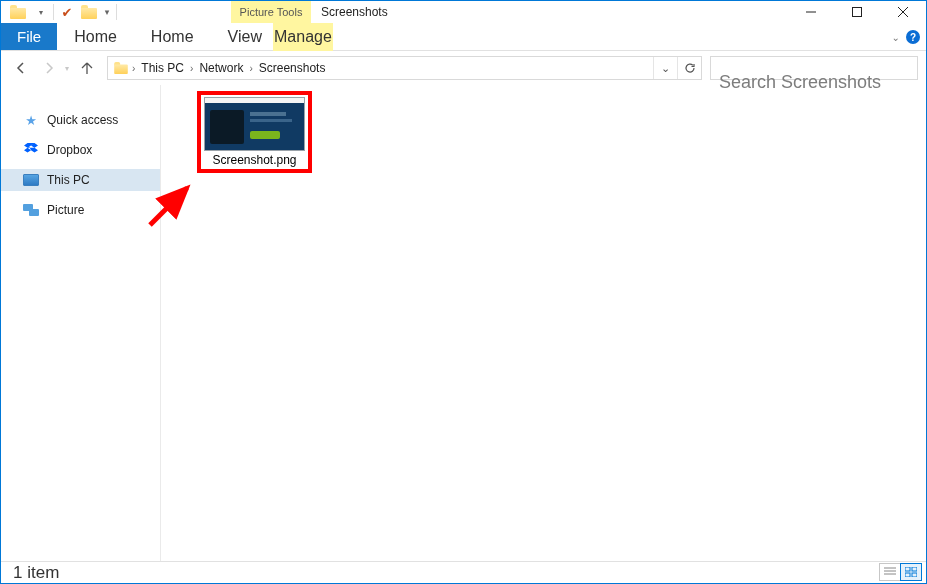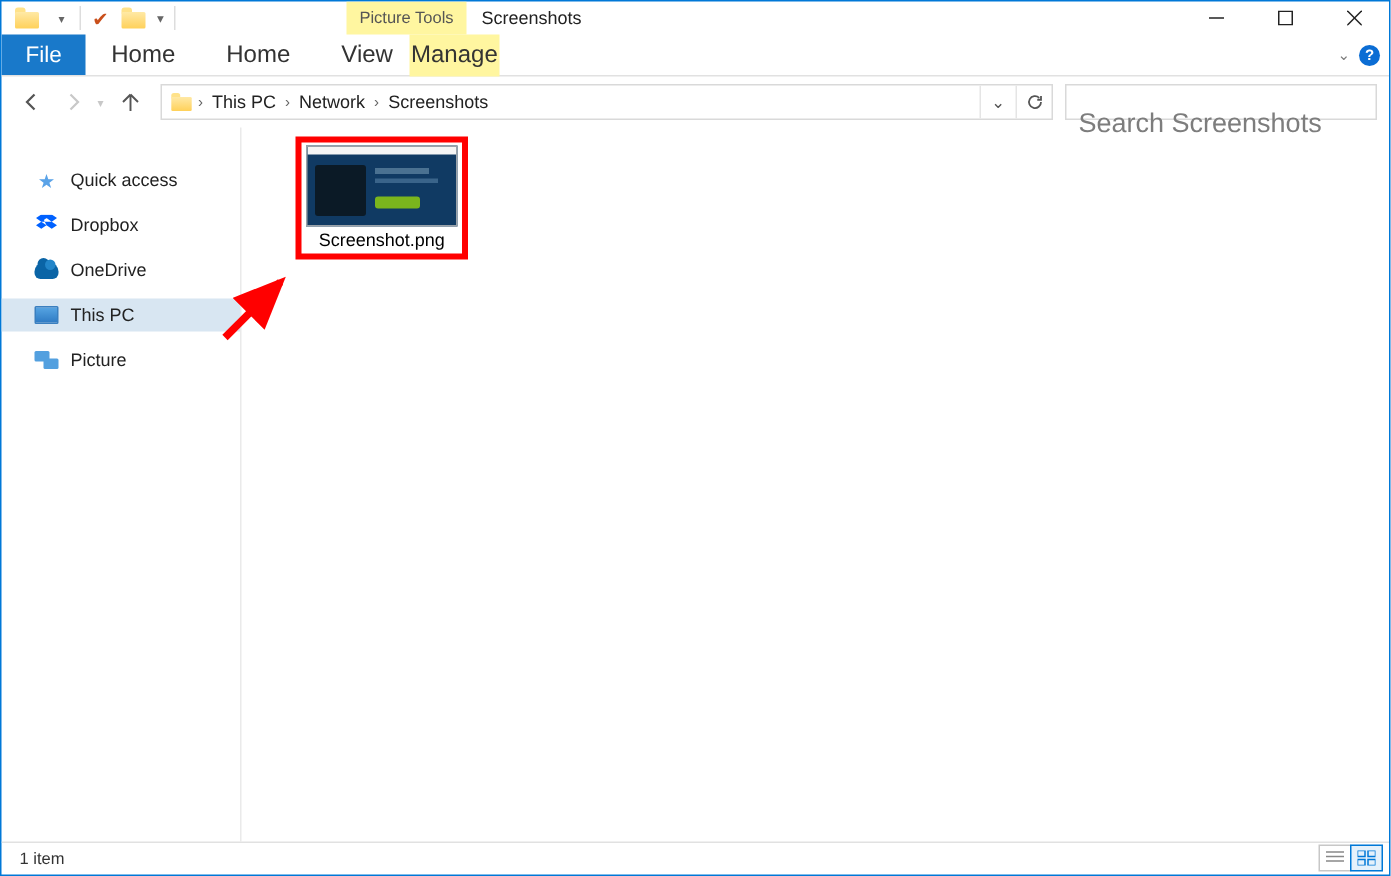--- a/index.html
+++ b/index.html
@@ -71,21 +71,21 @@
   .thumb { width: 101px; height: 56px; border: 1px solid #9aa2a9; background: #103a63; position: relative; overflow: hidden; }
   .thumb-top { position:absolute; top:0; left:0; right:0; height:5px; background:#f5f5f5; }
   .thumb-dark { position:absolute; left:5px; top:12px; width:34px; height:34px; background:#0b1a26; border-radius:2px; }
   .thumb-green { position:absolute; left:45px; top:33px; width:30px; height:8px; background:#7ab51d; border-radius:2px; }
   .thumb-text { position:absolute; left:45px; top:14px; width:36px; height:4px; background:#4a7191; }
   .thumb-text2 { position:absolute; left:45px; top:21px; width:42px; height:3px; background:#3a648a; }
   .file-label { font-size: 12px; color: #000; margin-top: 2px; }
   .arrow { position: absolute; left: 144px; top: 182px; width: 50px; height: 50px; pointer-events: none; }
 
   
-  .statusbar { position: absolute; bottom: 0; left: 0; right: 0; height: 22px; border-top: 1px solid #e1e1e1; display: flex; align-items: center; font-size: 11px; color: #333; padding-left: 12px; }
+  .statusbar { position: absolute; bottom: 0; left: 0; right: 0; height: 22px; border-top: 1px solid #e1e1e1; display: flex; align-items: center; font-size: 17px; color: #333; padding-left: 12px; }
   .view-switch { position: absolute; right: 4px; bottom: 2px; display: flex; }
   .vs-btn { width: 22px; height: 18px; border: 1px solid #c7c7c7; display: flex; align-items: center; justify-content: center; font-size: 10px; color: #555; background: #fff; }
   .vs-btn.active { border-color: #0078d7; color: #0078d7; background: #e5f1fb; }
   .vs-btn + .vs-btn { margin-left: -1px; }
 </style>
 </head>
 <body>
 
 <div class="titlebar">
   <div class="qat">
@@ -197,26 +197,20 @@
           <span class="star">★</span>
         </span>
       <span>Quick access</span>
     </div>
     <div class="nav-item">
       <span class="nav-ico">
           <span class="dropbox-ico"></span>
         </span>
       <span>Dropbox</span>
     </div>
-    <div class="nav-item">
-      <span class="nav-ico">
-          <span class="onedrive-ico"></span>
-        </span>
-      <span>OneDrive</span>
-    </div>
     <div class="nav-item selected">
       <span class="nav-ico">
           <span class="thispc-ico"></span>
         </span>
       <span>This PC</span>
     </div>
     <div class="nav-item">
       <span class="nav-ico">
           <span class="network-ico"></span>
         </span>

